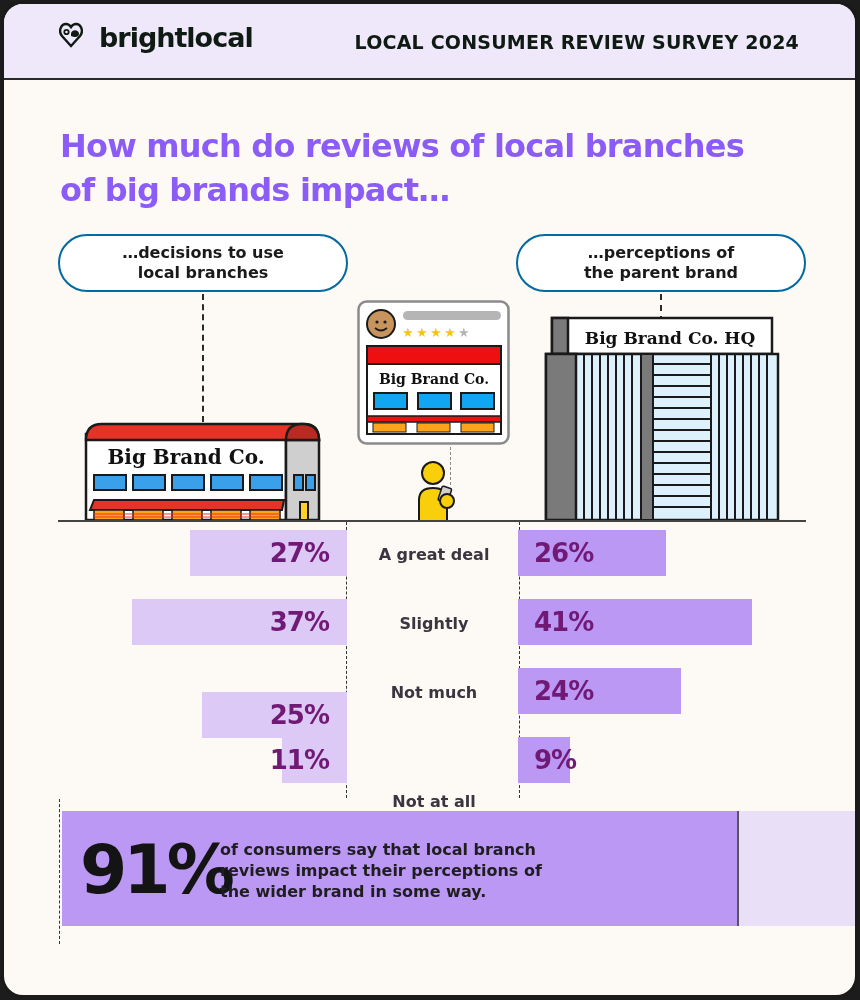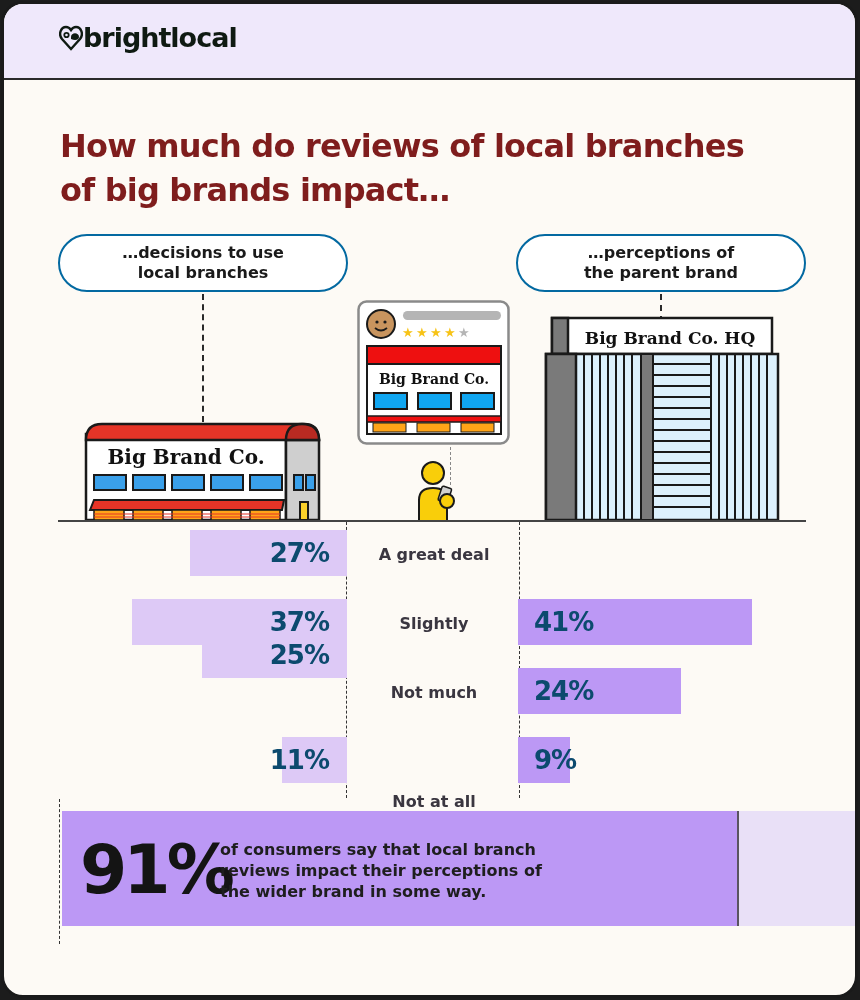--- a/index.html
+++ b/index.html
@@ -6,40 +6,40 @@
   html, body { width: 860px; height: 1000px; background: #1c1c1c; overflow: hidden; }
   .frame {
     position: absolute; left: 1px; top: 1px; width: 857px; height: 997px;
     border: 3px solid #1a1a1a; border-radius: 22px; background: #FDFAF5; overflow: hidden;
     font-family: "DejaVu Sans", sans-serif;
   }
   .header {
     position: absolute; left: 0; top: 0; right: 0; height: 76px;
     background: #EFE8FB; border-bottom: 2px solid #2a2a2a;
   }
-  .logo { position: absolute; left: 55px; top: 18px; display: flex; align-items: center; gap: 0; }
+  .logo { position: absolute; left: 55px; top: 18px; display: flex; gap: 16px; }
   .logo-text { font-size: 27px; font-weight: bold; color: #0f1a12; letter-spacing: -1px; }
   .survey-title { position: absolute; right: 56px; top: 27px; font-size: 19px; font-weight: bold; color: #0f1a12; letter-spacing: 0.2px; }
   .main-title {
     position: absolute; left: 56px; top: 120px; width: 760px;
-    font-size: 32px; line-height: 44px; font-weight: bold; color: #7f1d1d; letter-spacing: -0.8px;
+    font-size: 32px; line-height: 44px; font-weight: bold; color: #8b5cf6; letter-spacing: -0.8px;
   }
   .pill {
     position: absolute; height: 58px; border: 2px solid #0369a1; border-radius: 29px; background: #fff;
     display: flex; align-items: center; justify-content: center; text-align: center;
     font-size: 16px; line-height: 20px; color: #1a1a1a; font-weight: 600;
   }
   .pill span { white-space: pre-line; }
   .dash-v { position: absolute; width: 0; border-left: 2px dashed #2a2a2a; }
   .dash-v.thin { border-left: 1.5px dashed #333; }
   .ground { position: absolute; top: 516px; height: 2px; background: #444; }
   .bar { position: absolute; height: 46px; display: flex; align-items: center; }
   .bar.left { background: #DDC9F6; justify-content: flex-end; padding-right: 18px; }
   .bar.right { background: #BC98F5; padding-left: 16px; }
-  .bar-val { font-size: 26px; font-weight: bold; color: #0c4a6e; letter-spacing: -1px; }
+  .bar-val { font-size: 26px; font-weight: bold; color: #701a75; letter-spacing: -1px; }
   .cat-label {
     position: absolute; left: 345px; width: 170px; text-align: center;
     font-size: 16px; font-weight: 600; color: #3a3640;
   }
   .callout {
     position: absolute; left: 58px; top: 810px; width: 836px; height: 115px; background: #E9E0F7;
   }
   .callout-fill { position: absolute; left: 0; top: 0; height: 115px; background: #BC98F5; border-right: 2px solid #5a5460; }
   .callout-big {
     position: absolute; left: 18px; top: 24px; font-size: 68px; font-weight: bold; color: #141414;
@@ -57,20 +57,21 @@
 
   <div class="header">
     <div class="logo">
       <svg width="24" height="26" viewBox="0 0 24 26">
         <path d="M12 24 L3 14 C-1 9 2 2 7 2 C9.5 2 11 3.5 12 5 C13 3.5 14.5 2 17 2 C22 2 25 9 21 14 Z" fill="none" stroke="#0f1a12" stroke-width="2.4"></path>
         <path d="M12 24 L12 12 C12 7 20 7 20 12 C20 15 16 16 12 14" fill="#0f1a12"></path>
         <circle cx="7.5" cy="10" r="2.2" fill="none" stroke="#0f1a12" stroke-width="1.8"></circle>
       </svg>
       <span class="logo-text">brightlocal</span>
     </div>
+    <div class="survey-title">LOCAL CONSUMER REVIEW SURVEY 2024</div>
   </div>
 
   <div class="main-title">
     <div>How much do reviews of local branches</div>
     <div>of big brands impact…</div>
   </div>
 
   <div class="pill" style="left:54px; top:230px; width:290px;">
     <span>…decisions to use
 local branches</span>
@@ -194,30 +195,33 @@
   <div class="ground" style="left:54px; width:748px;"></div>
 
   <div class="dash-v thin" style="left:342px; top:518px; height:276px;"></div>
   <div class="dash-v thin" style="left:515px; top:518px; height:276px;"></div>
   <div class="dash-v thin" style="left:55px; top:795px; height:145px;"></div>
 
   <div class="bar left" style="left:186px; top:526px; width:157px;">
     <span class="bar-val">27%</span>
   </div>
   <div class="cat-label" style="top:541px;text-align:center;">A great deal</div>
+  <div class="bar right" style="left:514px; top:526px; width:148px;">
+    <span class="bar-val">26%</span>
+  </div>
 
   <div class="bar left" style="left:128px; top:595px; width:215px;">
     <span class="bar-val">37%</span>
   </div>
   <div class="cat-label" style="top:610px;">Slightly</div>
   <div class="bar right" style="left:514px; top:595px; width:234px;">
     <span class="bar-val">41%</span>
   </div>
 
-  <div class="bar left" style="left:198px; top:628px; width:145px;">
+  <div class="bar left" style="left:198px; top:688px; width:145px;">
     <span class="bar-val">25%</span>
   </div>
   <div class="cat-label" style="top:679px;">Not much</div>
   <div class="bar right" style="left:514px; top:664px; width:163px;">
     <span class="bar-val">24%</span>
   </div>
 
   <div class="bar left" style="left:278px; top:733px; width:65px;">
     <span class="bar-val">11%</span>
   </div>

